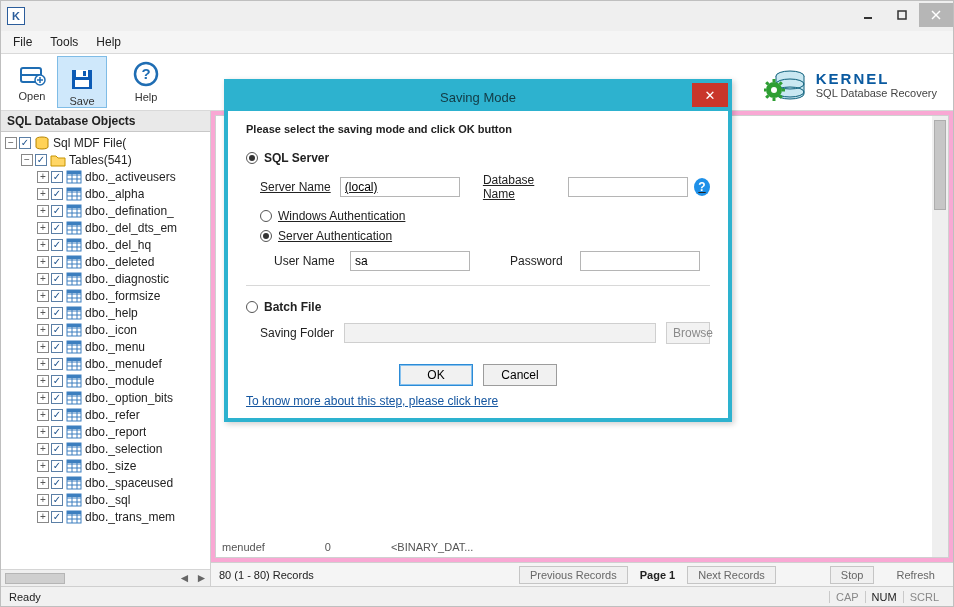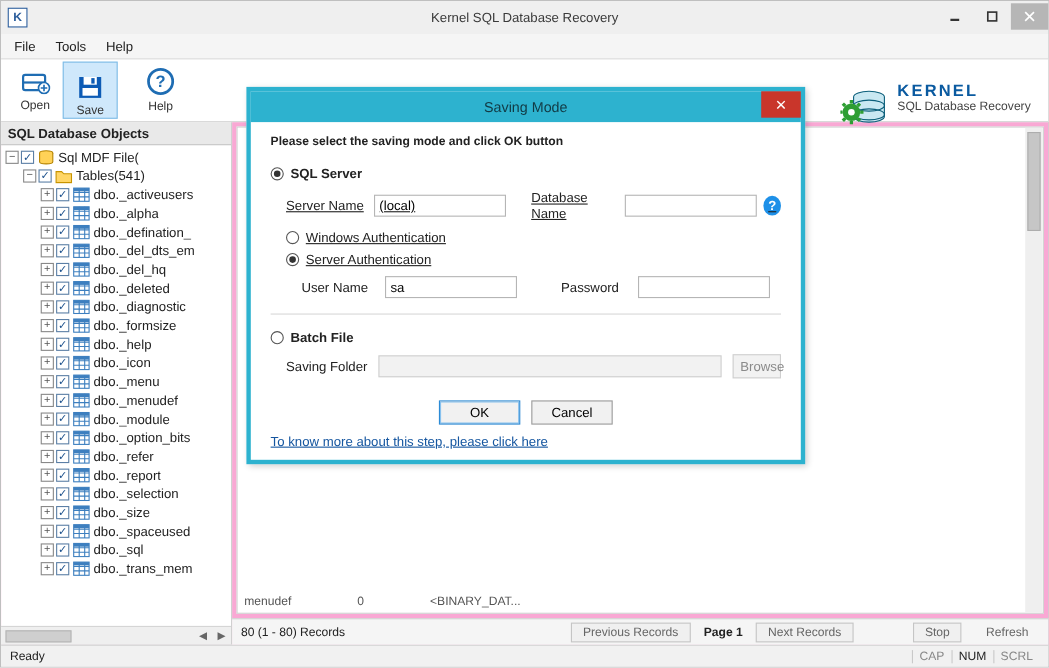--- a/index.html
+++ b/index.html
@@ -14,21 +14,21 @@
   .winbtn svg{display:block;}
   .winbtn.close{background:#b6b6b6;}
   
   .menubar{height:22px;display:flex;align-items:center;padding:0 12px;gap:18px;background:#f5f5f5;}
   .menubar span{cursor:default;}
   
   .toolbar{height:58px;background:#fff;border-top:1px solid #d9d9d9;border-bottom:1px solid #d9d9d9;display:flex;align-items:center;padding:0 6px;position:relative;}
   .tbtn{display:flex;flex-direction:column;align-items:center;justify-content:center;width:50px;height:52px;border:1px solid transparent;gap:1px;}
   .tbtn.sel{background:#cfe8fb;border:1px solid #7fbce6;justify-content:flex-end;}
   .tbtn .lbl{font-size:11px;color:#333;}
-  .brand{position:absolute;right:16px;top:20px;display:flex;align-items:flex-start;gap:8px;}
+  .brand{position:absolute;right:16px;top:8px;display:flex;align-items:center;gap:8px;}
   .brand .txt .t1{color:#0a5aa0;font-weight:700;letter-spacing:2px;font-size:15px;}
   .brand .txt .t2{color:#444;font-size:11px;}
   .brand .gear-cyl{position:relative;width:44px;height:44px;}
   
   .body{flex:1;display:flex;min-height:0;background:#f9a8d4;}
   
   .leftpanel{width:210px;border-right:1px solid #d0d0d0;display:flex;flex-direction:column;background:#fff;}
   .leftpanel .hdr{background:#e9e9e9;border-bottom:1px solid #c8c8c8;padding:3px 6px;font-weight:600;}
   .tree{flex:1;overflow:hidden;padding:2px 0 2px 4px;font-size:12px;white-space:nowrap;}
   .tree .row{display:flex;align-items:center;height:17px;}
@@ -85,21 +85,20 @@
   .indent1{margin-left:14px;text-decoration:underline;}
   .indent2{margin-left:28px;}
 </style>
 </head>
 <body>
 
 <div class="window">
 
   <div class="titlebar">
     <div class="appicon">K</div>
-    <div class="title">Kernel SQL Database Recovery</div>
     <div class="wincontrols">
       <div class="winbtn">
           <svg width="12" height="12">
             <line x1="2" y1="9" x2="10" y2="9" stroke="#333" stroke-width="2"></line>
           </svg>
         </div>
       <div class="winbtn">
           <svg width="12" height="12">
             <rect x="2" y="2" width="8" height="8" fill="none" stroke="#333" stroke-width="1.5"></rect>
           </svg>

